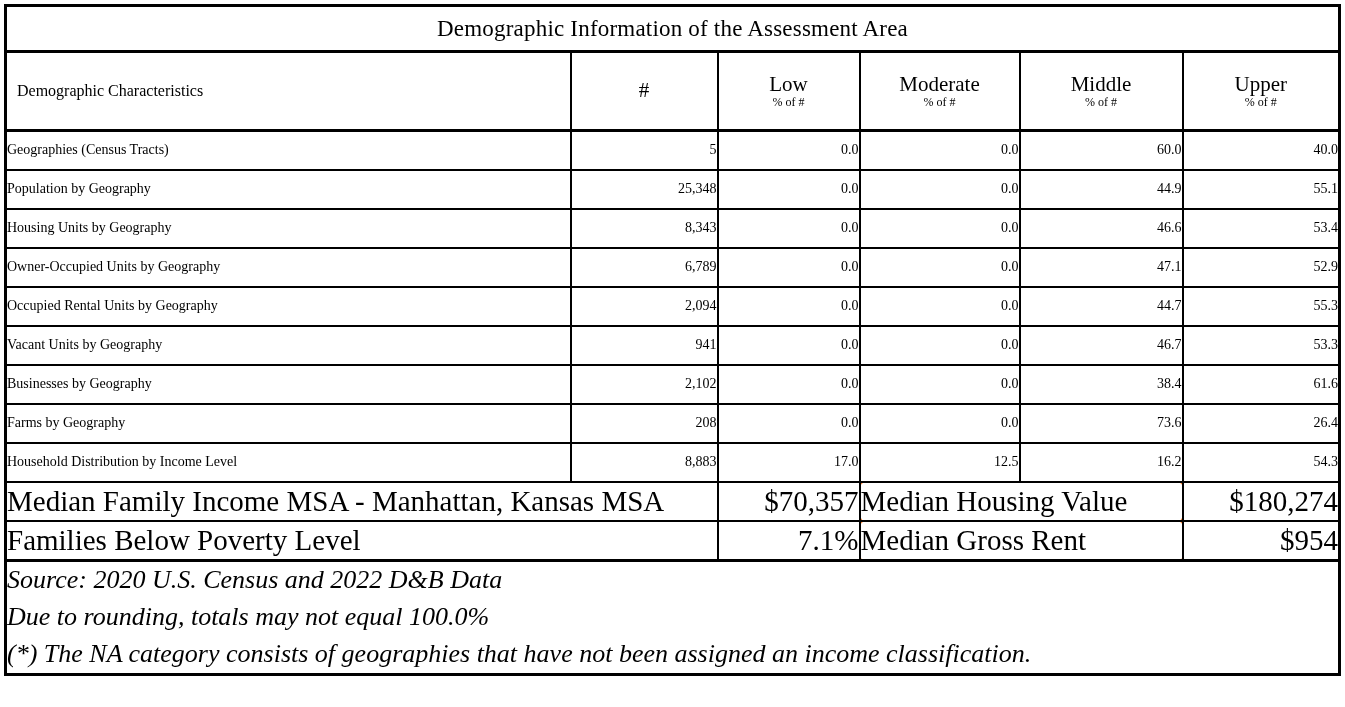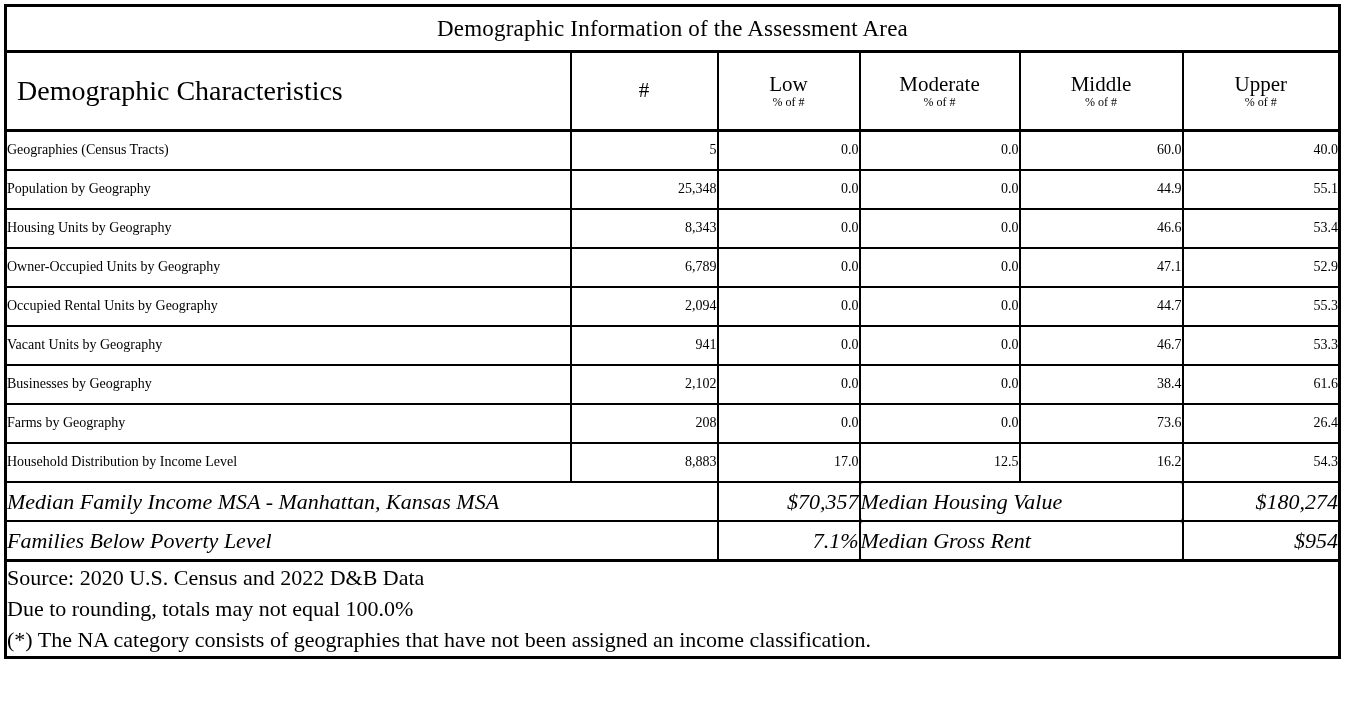--- a/index.html
+++ b/index.html
@@ -59,21 +59,21 @@
     height: 76px;
     font-size: 21px;
     font-weight: bold;
     text-align: center;
     line-height: 1.12;
     border-bottom: 3px solid #000000 !important;
   }
   .hdr-row td.hdr-char {
     text-align: left;
     padding-left: 10px;
-    font-size: 28px;
+    font-size: 16px;
   }
   .hdr-sub {
     display: block;
     font-size: 12px;
   }
 
   
   .data-row td {
     height: 37px;
     font-size: 14px;
@@ -84,22 +84,21 @@
     padding-left: 9px;
   }
   .cell-num {
     text-align: right;
     padding-right: 11px;
   }
 
   
   .sum-row td {
     height: 37px;
-    font-size: 22px;
-    font-style: italic;
+    font-size: 29px;
   }
   .sum-label {
     text-align: left;
     padding-left: 9px;
   }
   .sum-val {
     text-align: right;
     padding-right: 11px;
   }
   .sum-label2 {
@@ -111,21 +110,22 @@
   .sum-row-first td { border-top: 3px solid #000000; }
 
   
   .foot-cell {
     padding: 5px 0 6px 9px;
     border-top: 3px solid #000000 !important;
     height: 73px;
     vertical-align: top;
   }
   .foot-line {
-    font-size: 22px;
+    font-style: italic;
+    font-size: 26px;
     line-height: 1.42;
     white-space: nowrap;
   }
 </style>
 </head>
 <body>
 
 <div class="page">
 
   <table class="demo-table">

